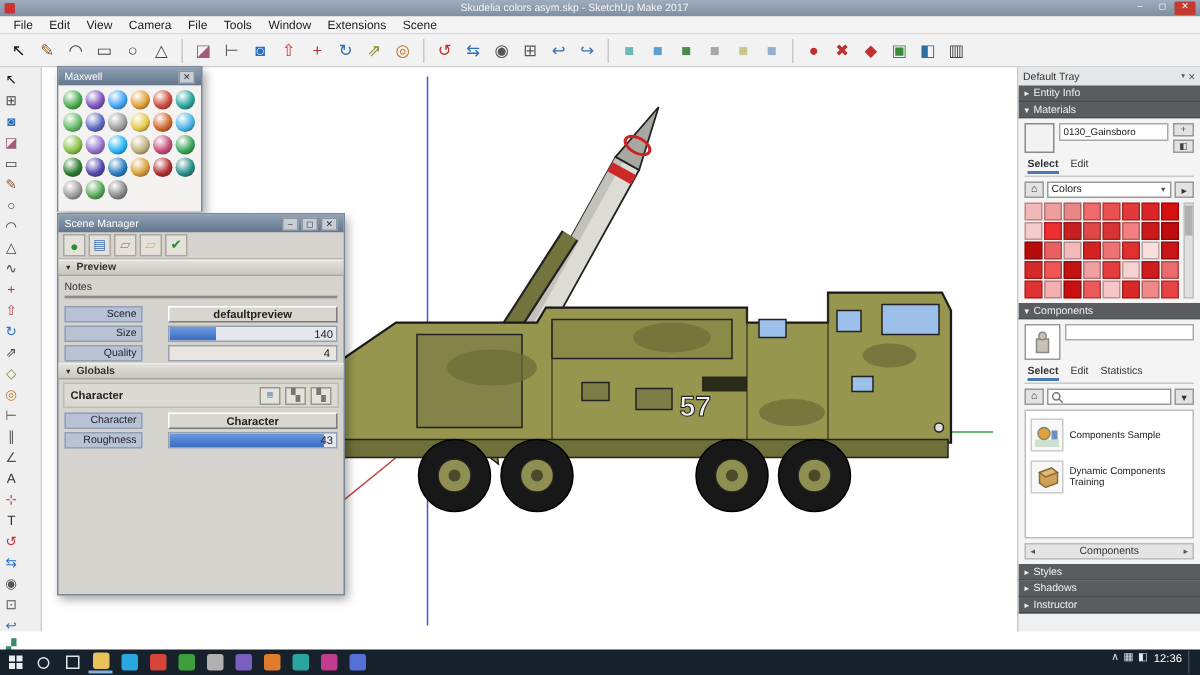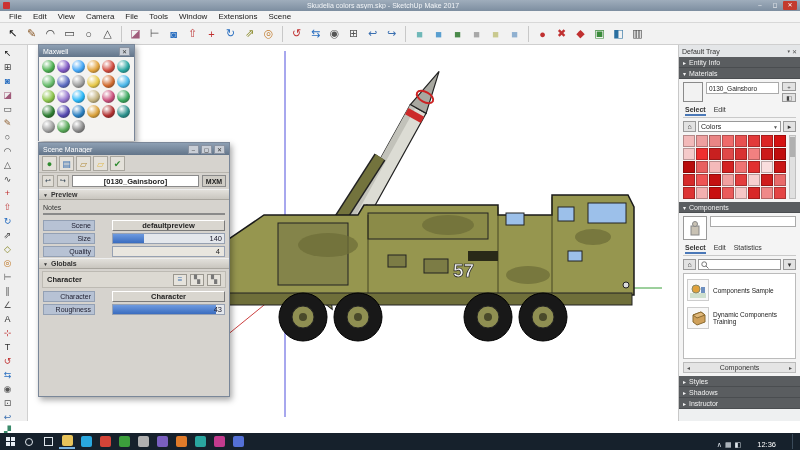--- a/index.html
+++ b/index.html
@@ -88,21 +88,21 @@
   
   .taskbar { position:absolute; top:433px; left:0; right:0; height:17px; background:#16212c;
     display:flex; align-items:center; padding:0 2px; gap:3px;}
   .tk { height:15px; min-width:16px; display:flex; align-items:center; justify-content:center; flex:none;}
   .startico { display:grid; grid-template-columns:4px 4px; grid-template-rows:4px 4px; gap:1px;}
   .startico span{ background:#e8eef4; display:block;}
   .searchico { width:8px; height:8px; border:1.2px solid #dfe6ec; border-radius:50%;}
   .taskviewico{ width:9px; height:9px; border:1px solid #dfe6ec;}
   .appico { width:11px; height:11px; border-radius:2px;}
   .tk.active { border-bottom:2px solid #7ab3e0;}
-  .tray-right { margin-left:auto; display:flex; align-items:flex-end; gap:16px; padding-right:3px;}
+  .tray-right { margin-left:auto; display:flex; align-items:flex-start; gap:4px; padding-right:3px;}
   .trayico { color:#dfe6ec; font-size:7px;}
   .clock { color:#fff; font-size:7.5px; }
   .showdesk { width:3px; height:15px; border-left:1px solid #3a4a5a;}
 
   
   .float { position:absolute; background:#d6d3ce; border:1px solid #7a8799; box-shadow:2px 3px 6px rgba(0,0,0,.35);}
   .ftitle { height:12px; background:linear-gradient(#8ea0b4,#63758a); color:#fff; display:flex;
     align-items:center; padding:0 4px; gap:2px; font-size:7px;}
   .ftitle .fttl { flex:1; white-space:nowrap; overflow:hidden;}
   .fbtn { width:11px; height:9px; background:#c9ced6; color:#333; border:1px solid #8a93a2; font-size:6px;
@@ -578,26 +578,20 @@
       <span class="fbtn">◻</span>
       <span class="fbtn">✕</span>
     </div>
     <div class="sm-toolbar" id="sm-toolbar">
         <div class="smtb" style="color: rgb(46, 139, 46);">●</div>
         <div class="smtb" style="color: rgb(58, 111, 176);">▤</div>
         <div class="smtb" style="color: rgb(176, 138, 58);">▱</div>
         <div class="smtb" style="color: rgb(224, 184, 74);">▱</div>
         <div class="smtb" style="color: rgb(46, 139, 46);">✔</div>
       </div>
-    <div class="sm-comborow">
-      <span class="smsmall">↩</span>
-      <span class="smsmall">↪</span>
-      <span class="sm-combo">[0130_Gainsboro]</span>
-      <span class="mxm">MXM</span>
-    </div>
     <div class="sm-sechead">
       <span style="font-size:5px">▼</span>
       <span>Preview</span>
     </div>
     <div class="sm-preview">
       <div class="notes-col">
         <span class="notes-lbl">Notes</span>
         <div class="notes-area"></div>
       </div>
     </div>

